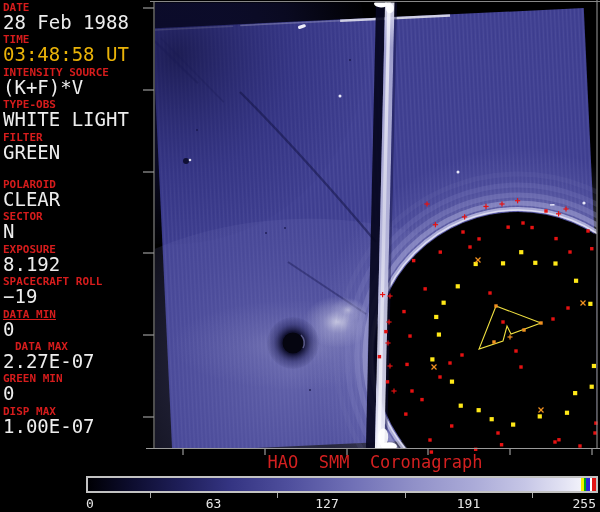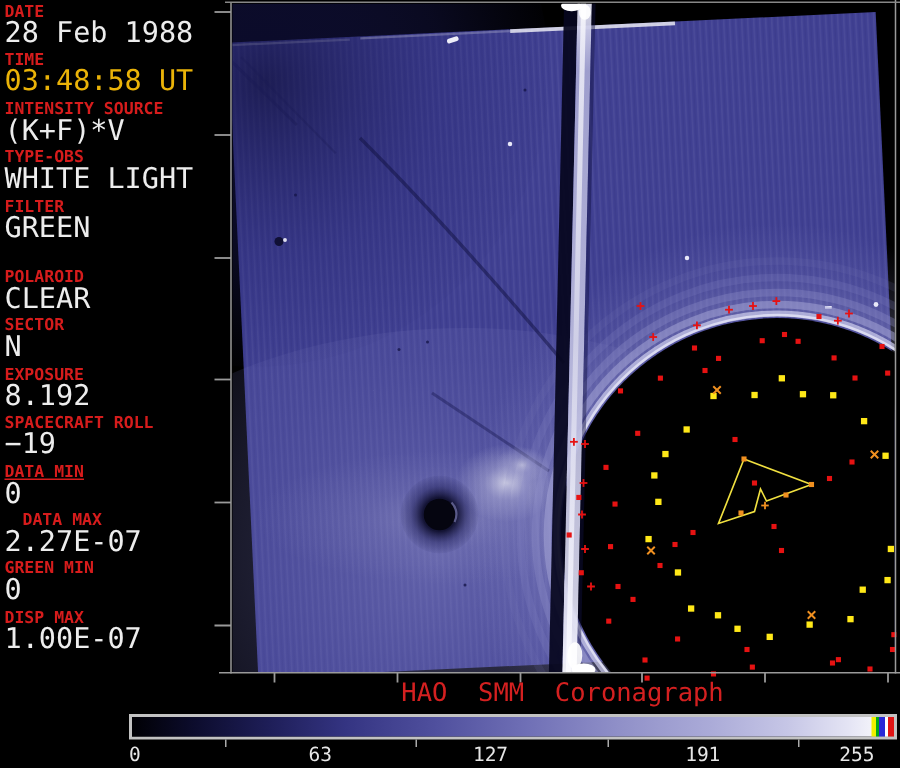--- a/index.html
+++ b/index.html
@@ -371,15 +371,15 @@
       <div class="cb-tick" style="left: 149.757px;"></div>
       <div class="cb-tick" style="left: 277.255px;"></div>
       <div class="cb-tick" style="left: 404.753px;"></div>
       <div class="cb-tick" style="left: 532.251px;"></div>
     </div>
   <div id="cb-labels">
       <span class="cb-label" style="color: rgb(230, 230, 230); left: 88px; transform: translateX(-2px);">0</span>
       <span class="cb-label" style="color: rgb(230, 230, 230); left: 213.506px; transform: translateX(-50%);">63</span>
       <span class="cb-label" style="color: rgb(230, 230, 230); left: 327px; transform: translateX(-50%);">127</span>
       <span class="cb-label" style="color: rgb(230, 230, 230); left: 468.502px; transform: translateX(-50%);">191</span>
-      <span class="cb-label" style="color: rgb(230, 230, 230); left: 583px; transform: translateX(-100%);">255</span>
+      <span class="cb-label" style="color: rgb(230, 230, 230); left: 596px; transform: translateX(-100%);">255</span>
     </div>
 </div>
 
 </body></html>

